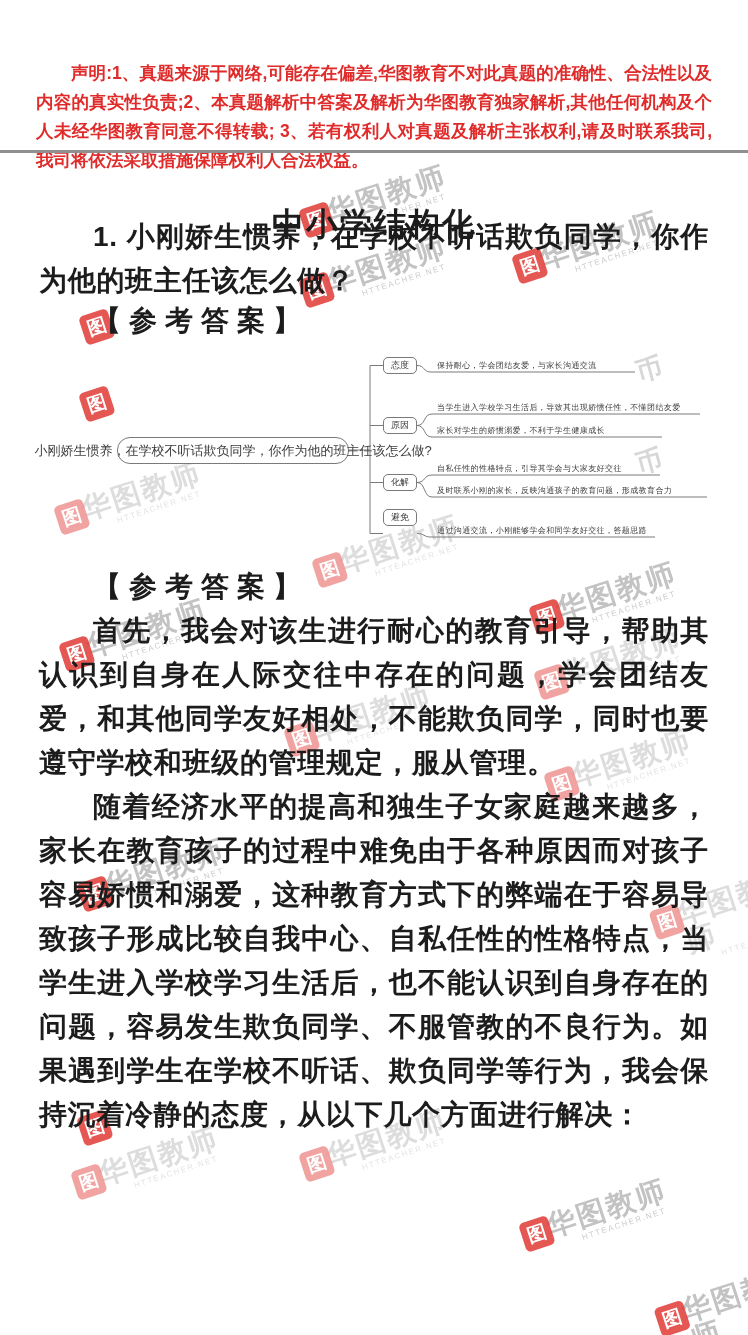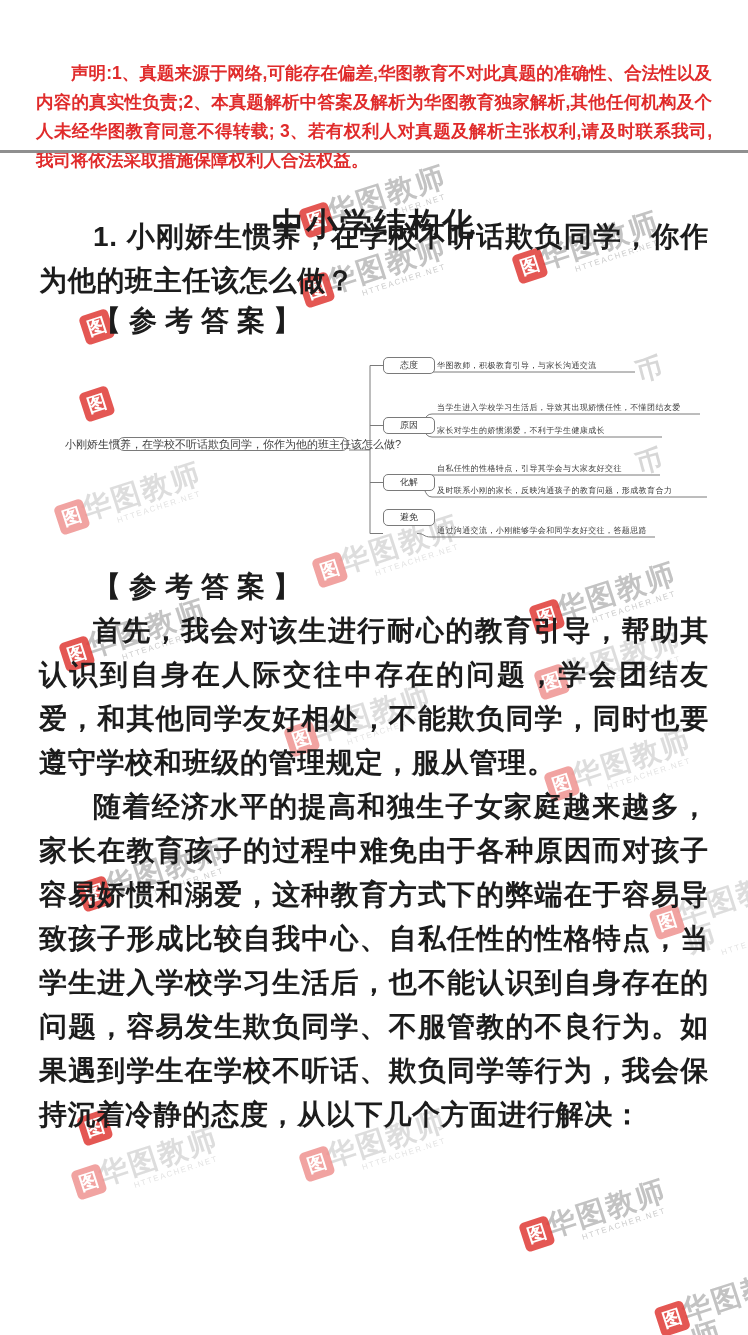--- a/index.html
+++ b/index.html
@@ -34,22 +34,22 @@
   #sec-thinking{top:299px;left:39px;width:670px;text-indent:54px;letter-spacing:8px;}
   #sec-answer{top:565px;left:39px;width:670px;text-indent:54px;letter-spacing:8px;}
   #answer-body{top:609px;left:39px;width:670px;}
   #answer-body p{margin:0;text-indent:54px;}
 
   
   #mindmap{top:340px;left:0;width:748px;height:220px;}
   #mm-lines{position:absolute;top:0;left:0;}
   .mm-node{position:absolute;border:1px solid #7a7a7a;background:#fff;color:#3c3c3c;
            display:flex;align-items:center;justify-content:center;box-sizing:border-box;}
-  #mm-root{left:117px;top:97px;width:232px;height:14px;border-radius:13px;font-size:11px;white-space:nowrap;}
-  .mm-branch{left:383px;width:52px;height:17px;border-radius:5px;font-size:9px;}
+  #mm-root{left:117px;top:97px;width:232px;height:27px;border-radius:13px;font-size:13px;white-space:nowrap;}
+  .mm-branch{left:383px;width:34px;height:17px;border-radius:5px;font-size:9px;}
   .mm-leaf{position:absolute;left:437px;color:#3c3c3c;font-size:8px;letter-spacing:0.4px;white-space:nowrap;line-height:10px;}
 </style>
 </head>
 <body>
 
 <div id="page">
 
   <p id="disclaimer" class="layer"><b>声明:</b><span>1、真题来源于网络,可能存在偏差,华图教育不对此真题的准确性、合法性以及内容的真实性负责;2、本真题解析中答案及解析为华图教育独家解析,其他任何机构及个人未经华图教育同意不得转载; 3、若有权利人对真题及解析主张权利,请及时联系我司,我司将依法采取措施保障权利人合法权益。</span></p>
 
   <div id="top-rule" class="layer"></div>
@@ -78,21 +78,21 @@
       </g>
     </svg>
 
     <div id="mm-root" class="mm-node">小刚娇生惯养，在学校不听话欺负同学，你作为他的班主任该怎么做?</div>
 
     <div class="mm-node mm-branch" style="top:17px">态度</div>
     <div class="mm-node mm-branch" style="top:77px">原因</div>
     <div class="mm-node mm-branch" style="top:134px">化解</div>
     <div class="mm-node mm-branch" style="top:169px">避免</div>
 
-    <div class="mm-leaf" style="top:21px">华图教师，积极教育引导，与家长沟通交流</div>
+    <div class="mm-leaf" style="top:21px">保持耐心，学会团结友爱，与家长沟通交流</div>
     <div class="mm-leaf" style="top:63px">当学生进入学校学习生活后，导致其出现娇惯任性，不懂团结友爱</div>
     <div class="mm-leaf" style="top:86px">家长对学生的娇惯溺爱，不利于学生健康成长</div>
     <div class="mm-leaf" style="top:124px">自私任性的性格特点，引导其学会与大家友好交往</div>
     <div class="mm-leaf" style="top:146px">及时联系小刚的家长，反映沟通孩子的教育问题，形成教育合力</div>
     <div class="mm-leaf" style="top:186px">通过沟通交流，小刚能够学会和同学友好交往，答题思路</div>
   </div>
 
   <p id="sec-answer" class="layer bodytext">【参考答案】</p>
 
   <div id="answer-body" class="layer bodytext">

